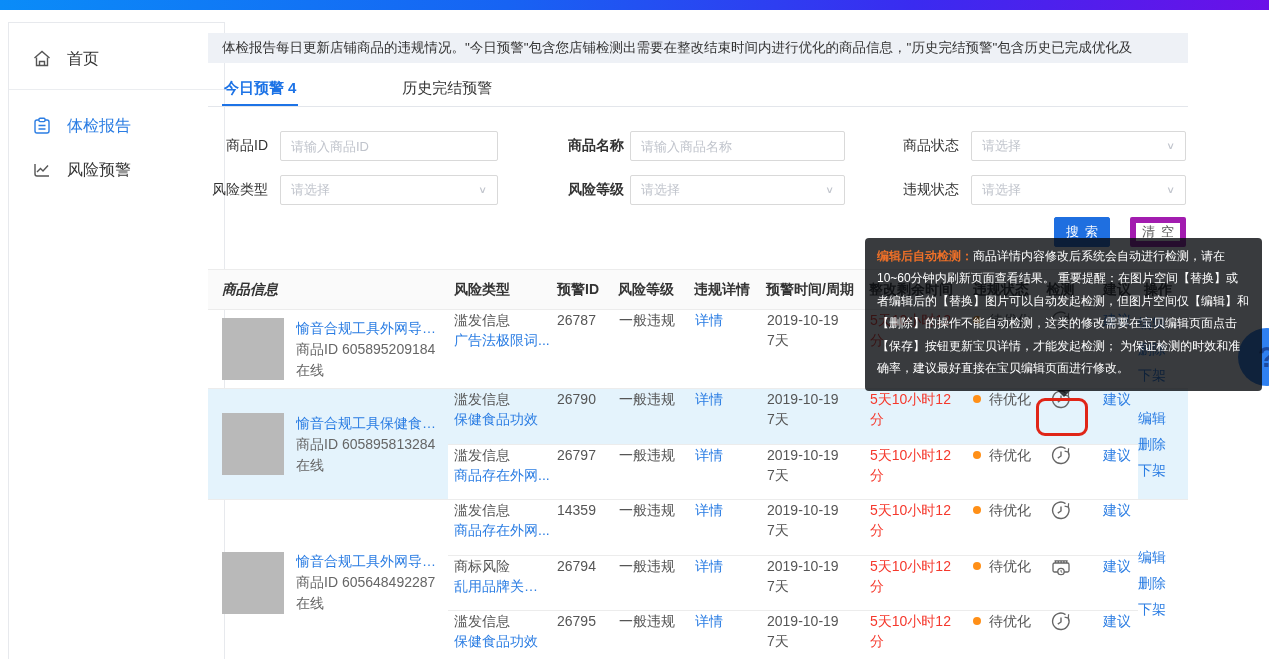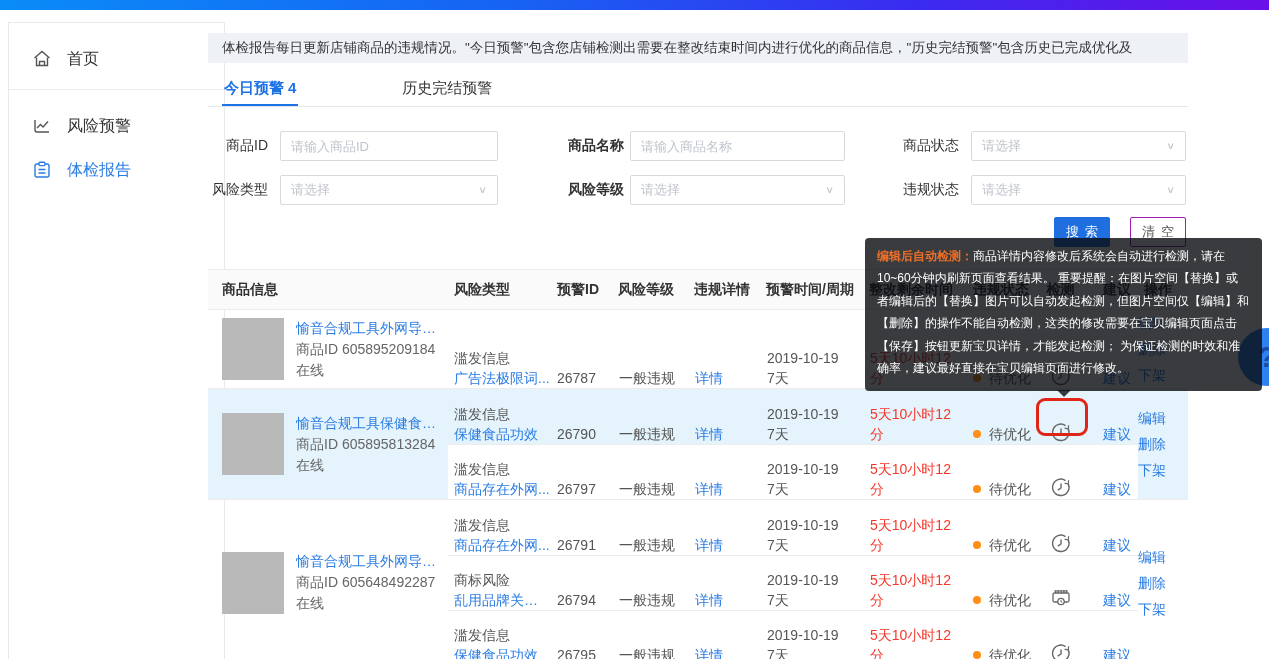--- a/index.html
+++ b/index.html
@@ -41,41 +41,41 @@
   .w218 { width:218px; margin-left:12px; } .w215a { width:215px; margin-left:6px; } .w215b { width:215px; margin-left:12px; }
   .fselect { justify-content:space-between; cursor:pointer; }
   .fselect .ph { color:#c0c4cc; }
   .chev { color:#c0c4cc; font-size:12px; transform:scaleY(.8); }
 
   .btnrow { position:absolute; left:0; top:184px; width:978px; height:30px;
     display:flex; justify-content:flex-end; align-items:center; }
   .btn { height:30px; width:56px; font-size:13px; letter-spacing:6px; padding-left:6px;
     display:flex; align-items:center; justify-content:center; border-radius:2px; cursor:pointer; }
   .btn-primary { background:#1f6fe0; color:#fff; border:1px solid #1f6fe0; }
-  .btn-plain { background:#fff; color:#555; border:1px solid #a21caf; margin-left:20px; }
+  .btn-plain { background:#fff; color:#555; border:6px solid #a21caf; margin-left:20px; }
 
   
   .table { position:absolute; left:0; top:236px; width:980px; font-size:14px; }
   .thead { display:flex; align-items:center; height:41px; background:#fafafa;
     border-top:1px solid #ececec; border-bottom:1px solid #ececec; font-weight:600; color:#333; }
-  .c-prod{width:240px;} .c-risk{width:103px;} .c-id{width:61px;} .c-level{width:76px;}
+  .c-prod{width:240px;font-style:italic;} .c-risk{width:103px;} .c-id{width:61px;} .c-level{width:76px;}
   .c-detail{width:72px;} .c-time{width:103px;} .c-remain{width:95px;} .c-status{width:75px;}
   .c-detect{width:55px;} .c-suggest{width:50px;} .c-ops{width:50px;}
   .hc { padding-left:6px; } .hc.first { padding-left:14px; }
   .hc.center { text-align:center; padding-left:0; }
 
   .group { display:flex; border-bottom:1px solid #ececec; }
   .group:last-child { border-bottom:none; }
   .prodcell { width:240px; display:flex; align-items:center; padding-left:14px; }
   .pimg { width:62px; height:62px; background:#b9b9b9; flex:none; }
   .pinfo { margin-left:12px; width:150px; line-height:21px; }
   .pname { color:#2b7de3; white-space:nowrap; overflow:hidden; text-overflow:ellipsis; cursor:pointer; }
   .pid, .pstate { color:#666; }
   .subrows { width:690px; }
-  .subrow { display:flex; align-items:flex-end; height:55px; }
+  .subrow { display:flex; align-items:flex-start; height:55px; }
   .subrow + .subrow { border-top:1px solid #ececec; }
   .subrow.tall { height:78px; }
   .cell { padding-left:6px; line-height:20px; color:#555; }
   .risk-top { color:#555; } .risk-link { color:#2b7de3; cursor:pointer; white-space:nowrap; overflow:hidden; text-overflow:ellipsis; }
   .link { color:#2b7de3; cursor:pointer; }
   .remain { color:#f5382c; padding-left:7px; }
   .statuscell { display:flex; align-items:center; padding-left:15px; }
   .dot { width:8px; height:8px; border-radius:50%; background:#ff8f17; margin-right:8px; flex:none; }
   .detectcell { display:flex; justify-content:center; padding-left:0; }
   .suggest { padding-left:15px; }
@@ -107,38 +107,38 @@
     <span class="sicon">
       <svg width="20" height="20" viewBox="0 0 20 20" fill="none" stroke="#555" stroke-width="1.4">
         <path d="M2.5 9 L10 2.5 L17.5 9"></path>
           <path d="M4.5 8.5 V16.5 H15.5 V8.5"></path>
           <path d="M7.5 16.5 V12.5 H12.5 V16.5"></path>
       </svg>
     </span>
     <span>首页</span>
   </div>
   <div class="side-divider"></div>
-  <div class="side-item">
-    <span class="sicon">
-      <svg width="20" height="20" viewBox="0 0 20 20" fill="none" stroke="#555" stroke-width="1.4">
-        <path d="M3 4 V14 Q3 16 5 16 H17"></path>
-          <path d="M5 12 L8.5 8.5 L11 11 L16 5.5"></path>
-      </svg>
-    </span>
-    <span>风险预警</span>
-  </div>
   <div class="side-item active">
     <span class="sicon">
       <svg width="20" height="20" viewBox="0 0 20 20" fill="none" stroke="#2b7de3" stroke-width="1.4">
         <rect x="3" y="4" width="14" height="13" rx="2"></rect>
           <rect x="7" y="2.2" width="6" height="3.4" rx="1" fill="#fff"></rect>
         <path d="M6.5 9.5 H13.5 M6.5 13 H13.5"></path>
       </svg>
     </span>
     <span>体检报告</span>
+  </div>
+  <div class="side-item">
+    <span class="sicon">
+      <svg width="20" height="20" viewBox="0 0 20 20" fill="none" stroke="#555" stroke-width="1.4">
+        <path d="M3 4 V14 Q3 16 5 16 H17"></path>
+          <path d="M5 12 L8.5 8.5 L11 11 L16 5.5"></path>
+      </svg>
+    </span>
+    <span>风险预警</span>
   </div>
 </div>
 
 <div class="content">
 
   <div class="notice">体检报告每日更新店铺商品的违规情况。"今日预警"包含您店铺检测出需要在整改结束时间内进行优化的商品信息，"历史完结预警"包含历史已完成优化及</div>
 
   <div class="tabs">
     <div class="tab active">
       <span>今日预警</span><span class="cnt">4</span>
@@ -320,21 +320,21 @@
           <div class="pid">商品ID 605648492287</div>
           <div class="pstate">在线</div>
         </div>
       </div>
       <div class="subrows">
         <div class="subrow">
           <div class="cell c-risk">
               <div class="risk-top">滥发信息</div>
               <div class="risk-link">商品存在外网...</div>
             </div>
-          <div class="cell c-id">26791</div>
+          <div class="cell c-id">14359</div>
           <div class="cell c-level" style="padding-left:7px">一般违规</div>
           <div class="cell c-detail" style="padding-left:7px"><span class="link">详情</span></div>
           <div class="cell c-time" style="padding-left:7px">
               <div>2019-10-19</div>
               <div>7天</div>
             </div>
           <div class="cell c-remain remain">5天10小时12分</div>
           <div class="cell c-status statuscell">
               <span class="dot"></span>
               <span>待优化</span>

